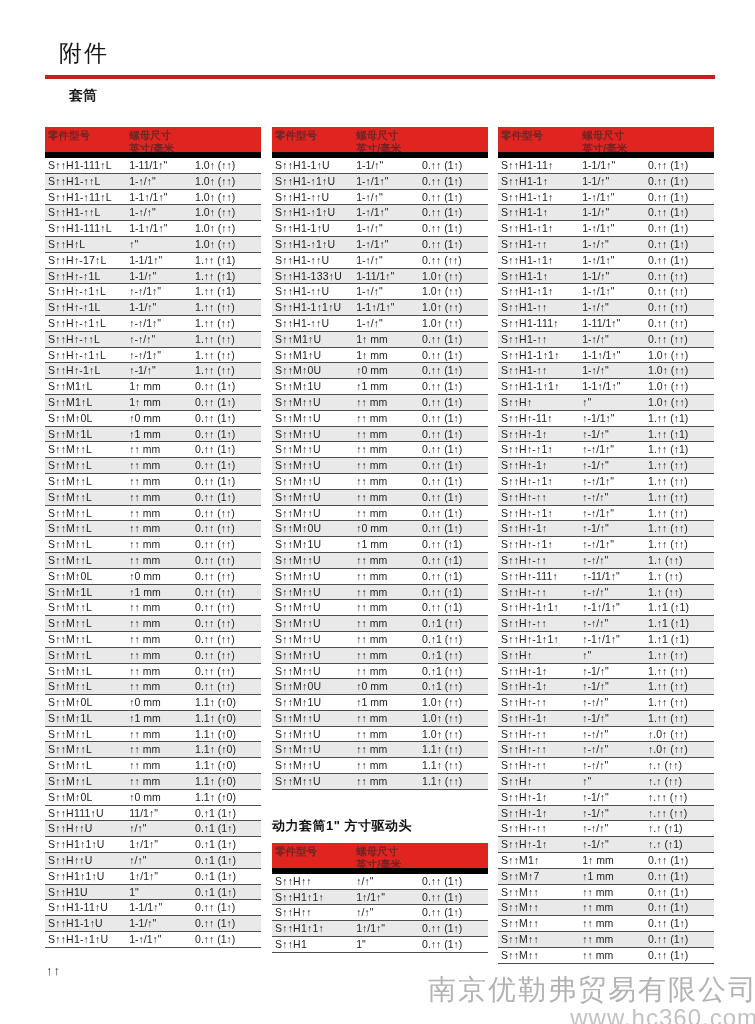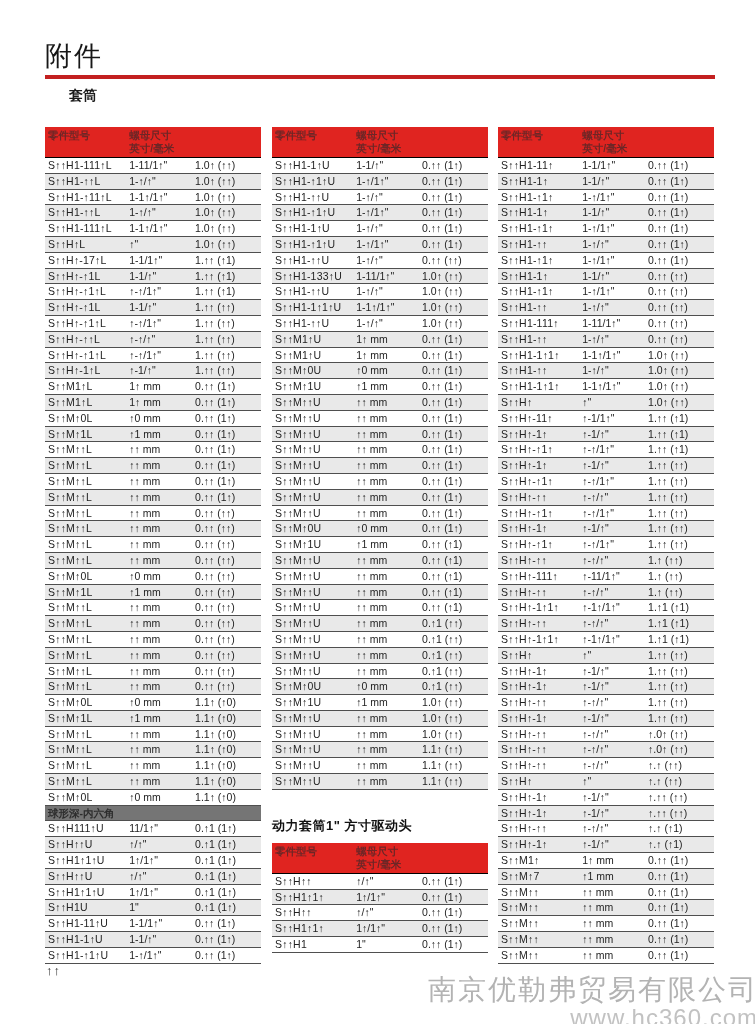--- a/index.html
+++ b/index.html
@@ -3,40 +3,40 @@
 <meta charset="utf-8">
 <style>
   html,body { margin:0; padding:0; }
   body {
     width:755px; height:1024px; position:relative; overflow:hidden;
     background:#ffffff;
     font-family:"Liberation Sans","DejaVu Sans",sans-serif;
     color:#1d1d1d;
   }
   .page-title {
-    position:absolute; left:45px; top:38px;
+    position:absolute; left:59px; top:38px;
     font-family:"Liberation Serif","DejaVu Serif",serif;
-    font-size:27px; font-weight:400; letter-spacing:2px; color:#171717;
+    font-size:23px; font-weight:400; letter-spacing:2px; color:#171717;
   }
   .red-rule {
     position:absolute; left:45px; top:75px; width:670px; height:4px;
     background:#c32020;
   }
   .section-title {
     position:absolute; left:45px; top:87px;
     font-size:14px; font-weight:bold; color:#1b1b1b;margin-left:24px;
   }
   .col { position:absolute; top:127px; width:216px; }
   .col1 { left:45px; }
   .col2 { left:272px; }
   .col3 { left:498px; }
 
   .thead {
     display:flex; height:31px; box-sizing:border-box;
-    background:#e02420; border-bottom:1px solid #000000;
+    background:#e02420; border-bottom:6px solid #000000;
     color:#6d2626; font-weight:bold; font-size:10.5px; line-height:13px;
   }
   .th { padding-top:2px; overflow:hidden; }
   .th.part  { width:39%; padding-left:3px; box-sizing:border-box; }
   .th.size  { width:30.5%; }
   .th.depth { width:30.5%;margin-top:28px; }
 
   .tbody { width:100%; }
   .tr {
     display:flex; height:15.8px; box-sizing:border-box;
@@ -290,23 +290,20 @@
       <div class="tr alt">
         <div class="td part">S↑↑M↑↑L</div>
         <div class="td size">↑↑ mm</div>
         <div class="td depth">1.1↑ (↑0)</div>
       </div>
       <div class="tr">
         <div class="td part">S↑↑M↑0L</div>
         <div class="td size">↑0 mm</div>
         <div class="td depth">1.1↑ (↑0)</div>
       </div>
-      <div class="tr section">
-        <div class="td full">球形深-内六角</div>
-      </div>
       <div class="tr">
         <div class="td part">S↑↑H111↑U</div>
         <div class="td size">11/1↑"</div>
         <div class="td depth">0.↑1 (1↑)</div>
       </div>
       <div class="tr alt">
         <div class="td part">S↑↑H↑↑U</div>
         <div class="td size">↑/↑"</div>
         <div class="td depth">0.↑1 (1↑)</div>
       </div>

